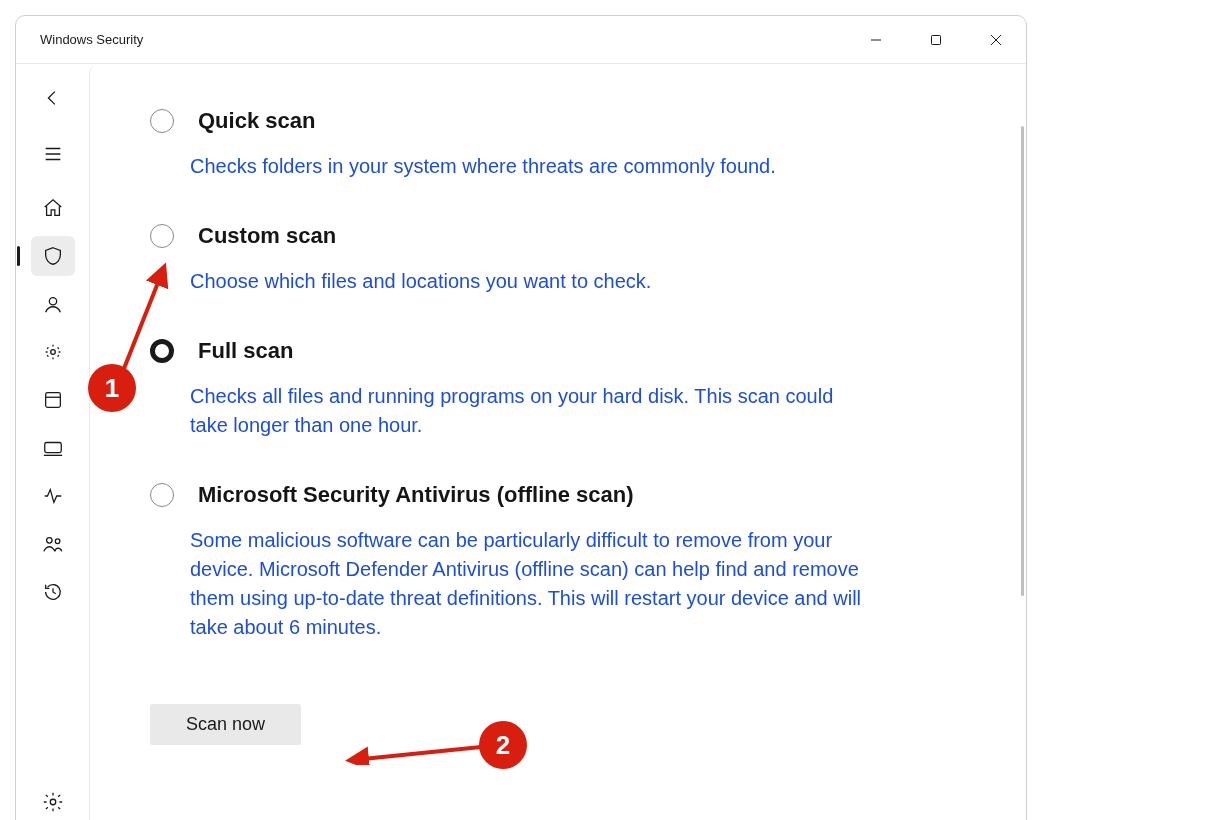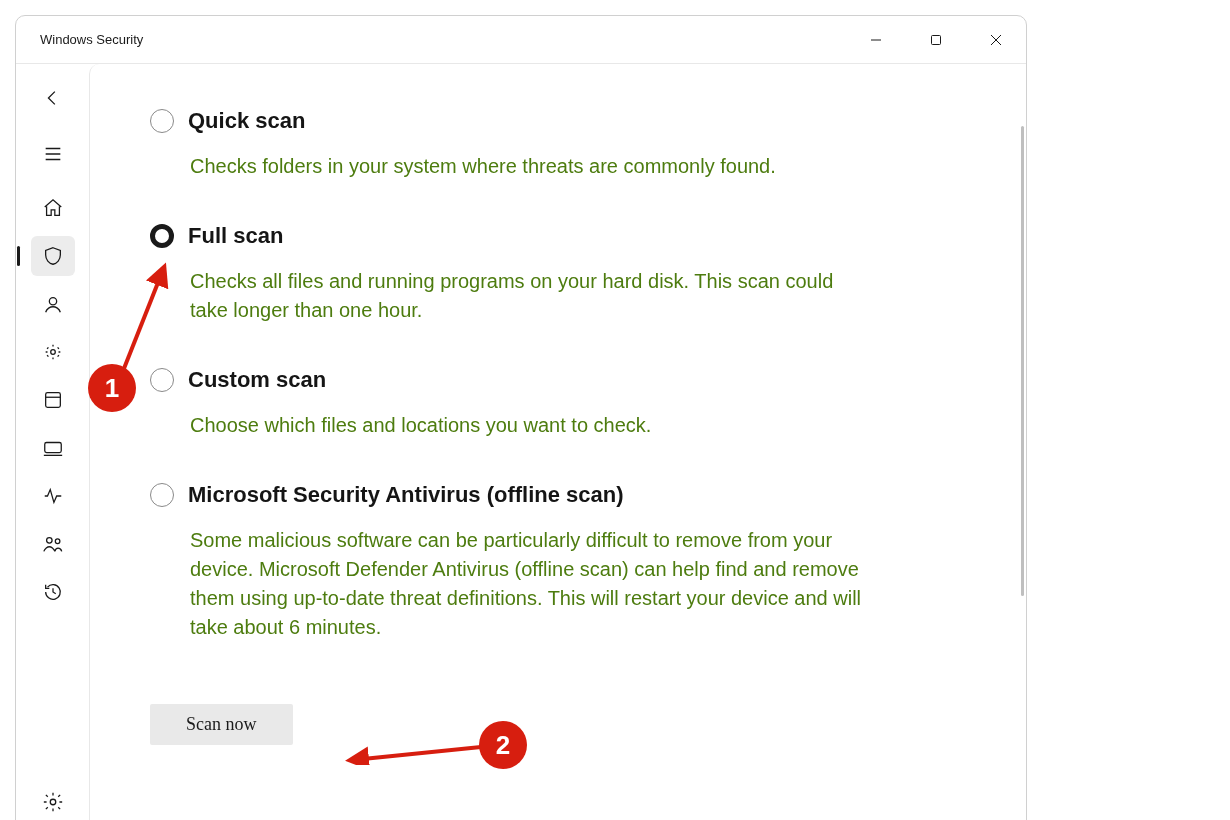--- a/index.html
+++ b/index.html
@@ -78,43 +78,42 @@
       padding: 44px 0 0 60px;
       position: relative;
     }
     
     .scroll-thumb{
       position:absolute; right:2px; top:62px; width:3px; height:470px; background:#bfbfbf; border-radius:3px;
     }
 
     
     .option { margin-bottom: 42px; max-width: 720px; }
-    .option-row { display: flex; align-items: center; gap: 14px; }
+    .option-row { display: flex; align-items: center; gap: 24px; }
     .radio {
       width: 24px; height: 24px; border: 1.5px solid #8a8a8a;
       border-radius: 50%; flex: 0 0 24px;
       position: relative; cursor: pointer;
     }
     .radio.selected { border: 5px solid #1a1a1a; }
     .option-title { font-size: 22px; font-weight: 600; color: #151515; }
     .option-desc {
-      font-size: 20px; color: #4d7c0f; margin-left: 40px; margin-top: 18px; line-height: 1.45;
+      font-size: 20px; color: #1d4ed8; margin-left: 40px; margin-top: 18px; line-height: 1.45;
     }
 
     
     .scan-btn {
       margin-top: 20px;
       background: #e9e9e9;
       border: none;
       padding: 10px 36px;
       font-size: 18px;
       color: #1a1a1a;
       cursor: pointer;
       border-radius: 2px;
-      font-family: Liberation Serif, serif;
     }
 
     
     .callout-badge {
       position: absolute;
       width: 48px; height: 48px;
       background: #d71e0f;
       color: #fff; font-weight: 700; font-size: 26px;
       display:flex; align-items:center; justify-content:center;
       border-radius: 50%;
@@ -236,32 +235,32 @@
       <div class="option">
         <div class="option-row">
           <span class="radio"></span>
           <span class="option-title">Quick scan</span>
         </div>
         <div class="option-desc">Checks folders in your system where threats are commonly found.</div>
       </div>
 
       <div class="option">
         <div class="option-row">
+          <span class="radio"></span>
+          <span class="option-title">Custom scan</span>
+        </div>
+        <div class="option-desc">Choose which files and locations you want to check.</div>
+      </div>
+
+      <div class="option">
+        <div class="option-row">
           <span class="radio selected"></span>
           <span class="option-title">Full scan</span>
         </div>
         <div class="option-desc">Checks all files and running programs on your hard disk. This scan could take longer than one hour.</div>
-      </div>
-
-      <div class="option">
-        <div class="option-row">
-          <span class="radio"></span>
-          <span class="option-title">Custom scan</span>
-        </div>
-        <div class="option-desc">Choose which files and locations you want to check.</div>
       </div>
 
       <div class="option">
         <div class="option-row">
           <span class="radio"></span>
           <span class="option-title">Microsoft Security Antivirus (offline scan)</span>
         </div>
         <div class="option-desc">Some malicious software can be particularly difficult to remove from your device. Microsoft Defender Antivirus (offline scan) can help find and remove them using up-to-date threat definitions. This will restart your device and will take about 6 minutes.</div>
       </div>
 

